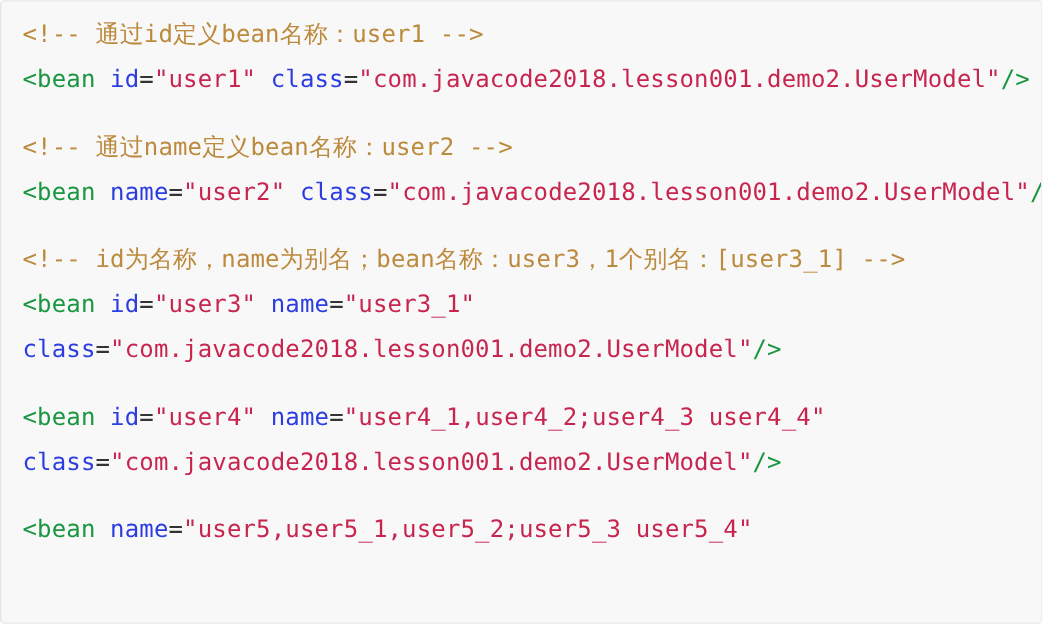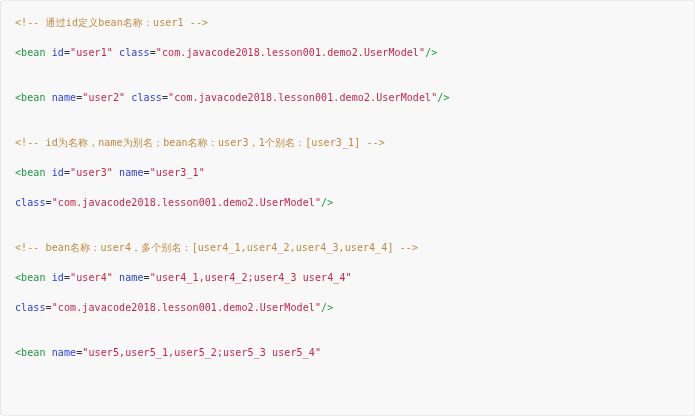--- a/index.html
+++ b/index.html
@@ -18,21 +18,21 @@
     background: #f8f8f8;
     border: 1px solid #ececec;
     border-left: 1px solid #e6e6e6;
     border-radius: 3px;
     overflow: hidden;
     padding: 7px 0 0 14px;
   }
   .code-line {
     height: 30px;
     line-height: 30px;
-    font-size: 10px;
+    font-size: 16px;
     white-space: pre;
     letter-spacing: 0.1px;
     font-family: "DejaVu Sans Mono", "Liberation Mono", monospace;
   }
   .code-line.blank {
     height: 15px;
     line-height: 15px;
   }
   .tok-comment { color: #bc8a3c; }
   .tok-tag     { color: #1a9641; }
@@ -42,25 +42,25 @@
   .cjk { font-family: "DejaVu Sans", "Liberation Sans", sans-serif; }
 </style>
 </head>
 <body>
 
 <div id="code-block">
   <div id="code-lines">
       <div class="code-line"><span class="tok-comment">&lt;!-- </span><span class="tok-comment cjk">通过</span><span class="tok-comment">id</span><span class="tok-comment cjk">定义</span><span class="tok-comment">bean</span><span class="tok-comment cjk">名称：</span><span class="tok-comment">user1 --&gt;</span></div>
       <div class="code-line"><span class="tok-tag">&lt;bean</span><span class="tok-punct"> </span><span class="tok-attr">id</span><span class="tok-punct">=</span><span class="tok-string">"user1"</span><span class="tok-punct"> </span><span class="tok-attr">class</span><span class="tok-punct">=</span><span class="tok-string">"com.javacode2018.lesson001.demo2.UserModel"</span><span class="tok-tag">/&gt;</span></div>
       <div class="code-line blank">&nbsp;</div>
+      <div class="code-line"><span class="tok-comment">&lt;!-- </span><span class="tok-comment cjk">通过</span><span class="tok-comment">name</span><span class="tok-comment cjk">定义</span><span class="tok-comment">bean</span><span class="tok-comment cjk">名称：</span><span class="tok-comment">user2 --&gt;</span></div>
       <div class="code-line"><span class="tok-tag">&lt;bean</span><span class="tok-punct"> </span><span class="tok-attr">name</span><span class="tok-punct">=</span><span class="tok-string">"user2"</span><span class="tok-punct"> </span><span class="tok-attr">class</span><span class="tok-punct">=</span><span class="tok-string">"com.javacode2018.lesson001.demo2.UserModel"</span><span class="tok-tag">/&gt;</span></div>
       <div class="code-line blank">&nbsp;</div>
       <div class="code-line"><span class="tok-comment">&lt;!-- id</span><span class="tok-comment cjk">为名称，</span><span class="tok-comment">name</span><span class="tok-comment cjk">为别名；</span><span class="tok-comment">bean</span><span class="tok-comment cjk">名称：</span><span class="tok-comment">user3</span><span class="tok-comment cjk">，</span><span class="tok-comment">1</span><span class="tok-comment cjk">个别名：</span><span class="tok-comment">[user3_1] --&gt;</span></div>
       <div class="code-line"><span class="tok-tag">&lt;bean</span><span class="tok-punct"> </span><span class="tok-attr">id</span><span class="tok-punct">=</span><span class="tok-string">"user3"</span><span class="tok-punct"> </span><span class="tok-attr">name</span><span class="tok-punct">=</span><span class="tok-string">"user3_1"</span></div>
       <div class="code-line"><span class="tok-attr">class</span><span class="tok-punct">=</span><span class="tok-string">"com.javacode2018.lesson001.demo2.UserModel"</span><span class="tok-tag">/&gt;</span></div>
       <div class="code-line blank">&nbsp;</div>
-      <div class="code-line"><span class="tok-comment">&lt;!-- bean</span><span class="tok-comment cjk">名称：</span><span class="tok-comment">user4</span><span class="tok-comment cjk">，多个别名：</span><span class="tok-comment">[user4_1,user4_2,user4_3,user4_4] --&gt;</span></div>
       <div class="code-line"><span class="tok-tag">&lt;bean</span><span class="tok-punct"> </span><span class="tok-attr">id</span><span class="tok-punct">=</span><span class="tok-string">"user4"</span><span class="tok-punct"> </span><span class="tok-attr">name</span><span class="tok-punct">=</span><span class="tok-string">"user4_1,user4_2;user4_3 user4_4"</span></div>
       <div class="code-line"><span class="tok-attr">class</span><span class="tok-punct">=</span><span class="tok-string">"com.javacode2018.lesson001.demo2.UserModel"</span><span class="tok-tag">/&gt;</span></div>
       <div class="code-line blank">&nbsp;</div>
       <div class="code-line"><span class="tok-tag">&lt;bean</span><span class="tok-punct"> </span><span class="tok-attr">name</span><span class="tok-punct">=</span><span class="tok-string">"user5,user5_1,user5_2;user5_3 user5_4"</span></div>
     </div>
 </div>
 
 </body></html>

